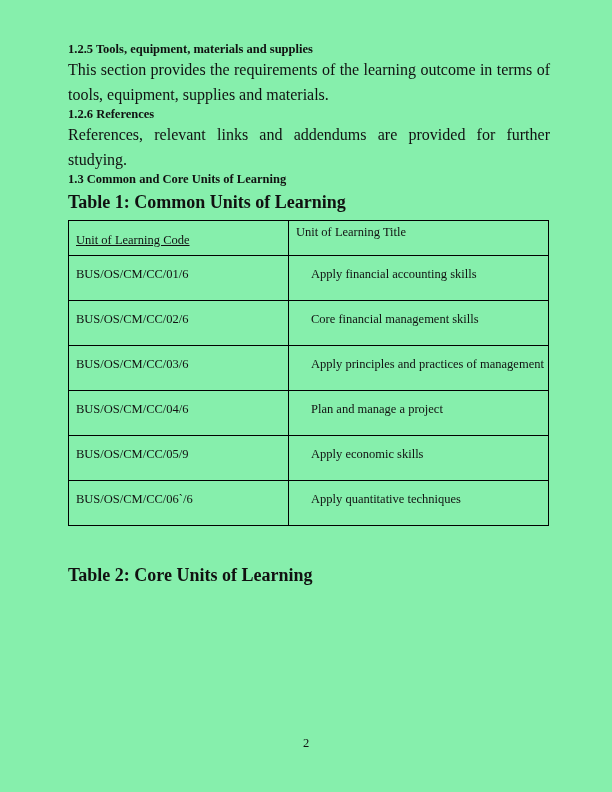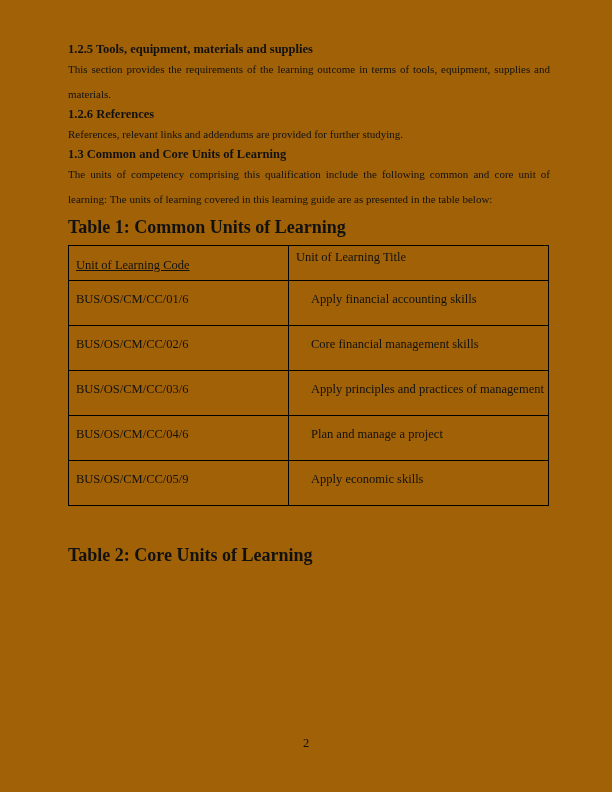--- a/index.html
+++ b/index.html
@@ -1,40 +1,40 @@
 <!DOCTYPE html>
 <html><head>
 <meta charset="utf-8">
 <style>
   html, body { margin: 0; padding: 0; background: #9a9a9a; }
   .page {
     position: relative;
     width: 612px;
     height: 792px;
     margin: 0 auto;
-    background: #a16207;
+    background: #86efac;
     font-family: "Liberation Serif", "DejaVu Serif", serif;
     color: #111111;
     overflow: hidden;
   }
   .content {
     position: absolute;
     left: 68px;
     right: 62px;
     top: 0;
     padding-top: 42px;
   }
   h2.doc-heading {
     font-size: 12.5px;
     font-weight: bold;
     line-height: 15px;
     margin: 0;
   }
   p.doc-para {
-    font-size: 11px;
+    font-size: 16px;
     line-height: 25px;
     margin: 0;
     text-align: justify;
   }
   .mt-p1 { margin-top: 18px; }
   .mt-h2 { margin-top: 8px; }
   .mt-p2 { margin-top: 14px; }
   .mt-h3 { margin-top: 6px; }
   .mt-p3 { margin-top: 14px; }
   p.table-caption {
@@ -99,21 +99,20 @@
 <div class="page">
   <div class="content">
 
     <h2 class="doc-heading">1.2.5 Tools, equipment, materials and supplies</h2>
     <p class="doc-para mt-p1">This section provides the requirements of the learning outcome in terms of tools, equipment, supplies and materials.</p>
 
     <h2 class="doc-heading mt-h2">1.2.6 References</h2>
     <p class="doc-para mt-p2">References, relevant links and addendums are provided for further studying.</p>
 
     <h2 class="doc-heading mt-h3">1.3 Common and Core Units of Learning</h2>
-    <p class="doc-para mt-p3">The units of competency comprising this qualification include the following common and core unit of learning: The units of learning covered in this learning guide are as presented in the table below:</p>
 
     <p class="table-caption">Table 1: Common Units of Learning</p>
 
     <table class="units-table">
       <colgroup>
         <col class="col-code">
         <col class="col-title">
       </colgroup>
       <thead>
         <tr>
@@ -135,20 +134,24 @@
           <td class="cell-title">Apply principles and practices of management</td>
         </tr>
         <tr>
           <td class="cell-code">BUS/OS/CM/CC/04/6</td>
           <td class="cell-title">Plan and manage a project</td>
         </tr>
         <tr>
           <td class="cell-code">BUS/OS/CM/CC/05/9</td>
           <td class="cell-title">Apply economic skills</td>
         </tr>
+        <tr>
+          <td class="cell-code">BUS/OS/CM/CC/06`/6</td>
+          <td class="cell-title">Apply quantitative techniques</td>
+        </tr>
       </tbody>
     </table>
 
     <p class="table-caption second">Table 2: Core Units of Learning</p>
 
   </div>
 
   <div class="page-number">2</div>
 </div>
 

